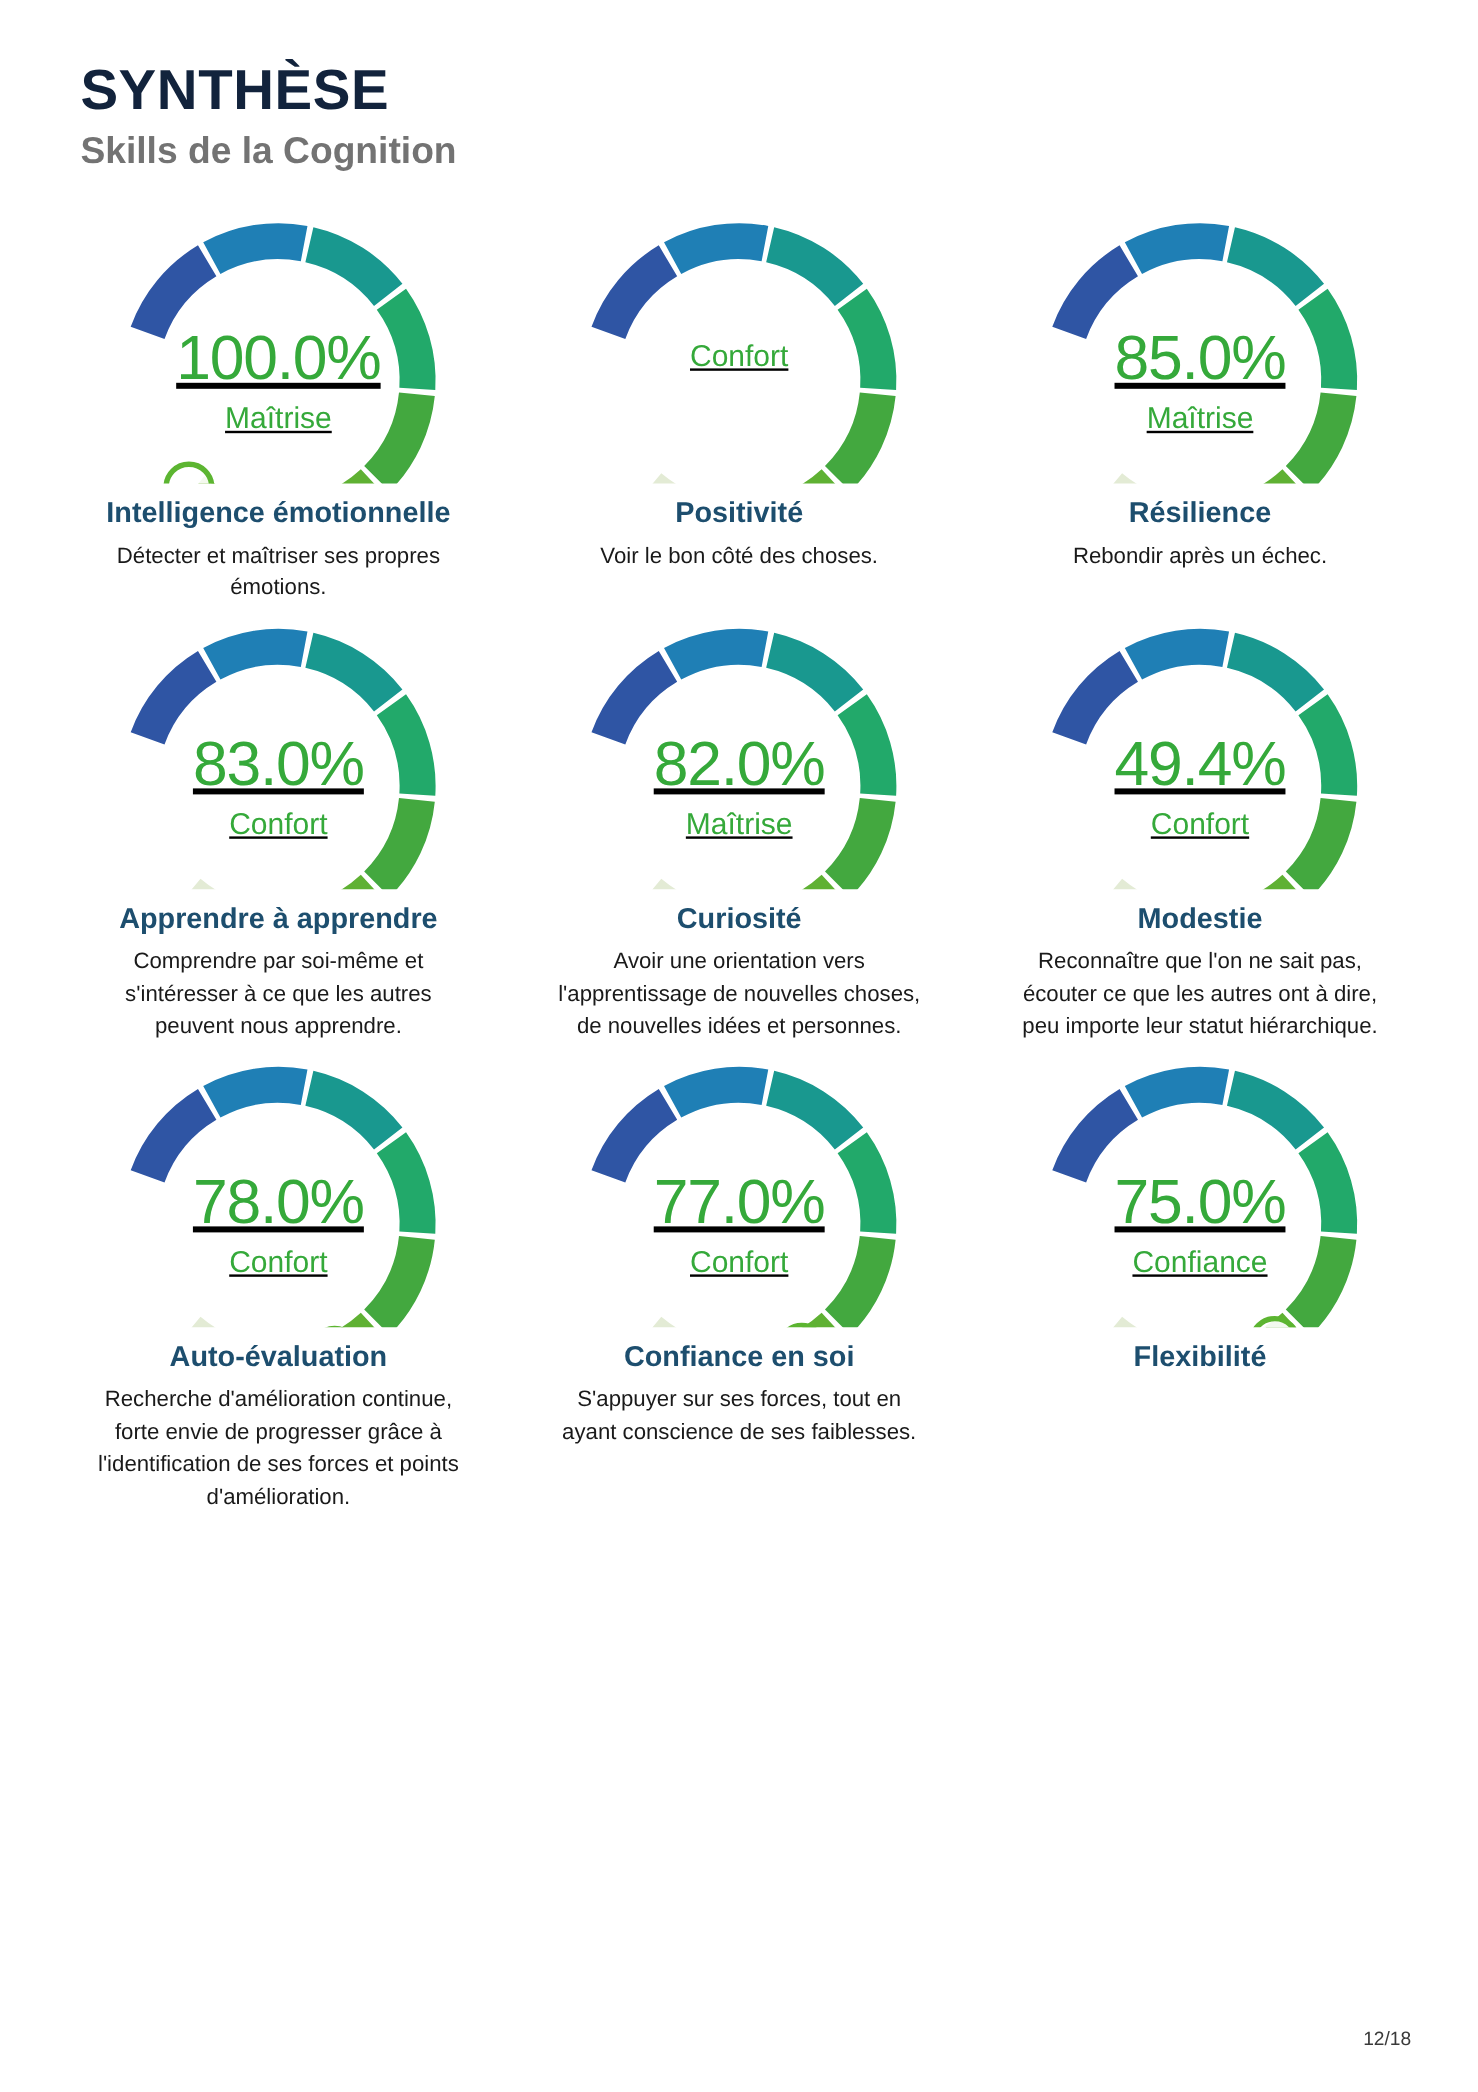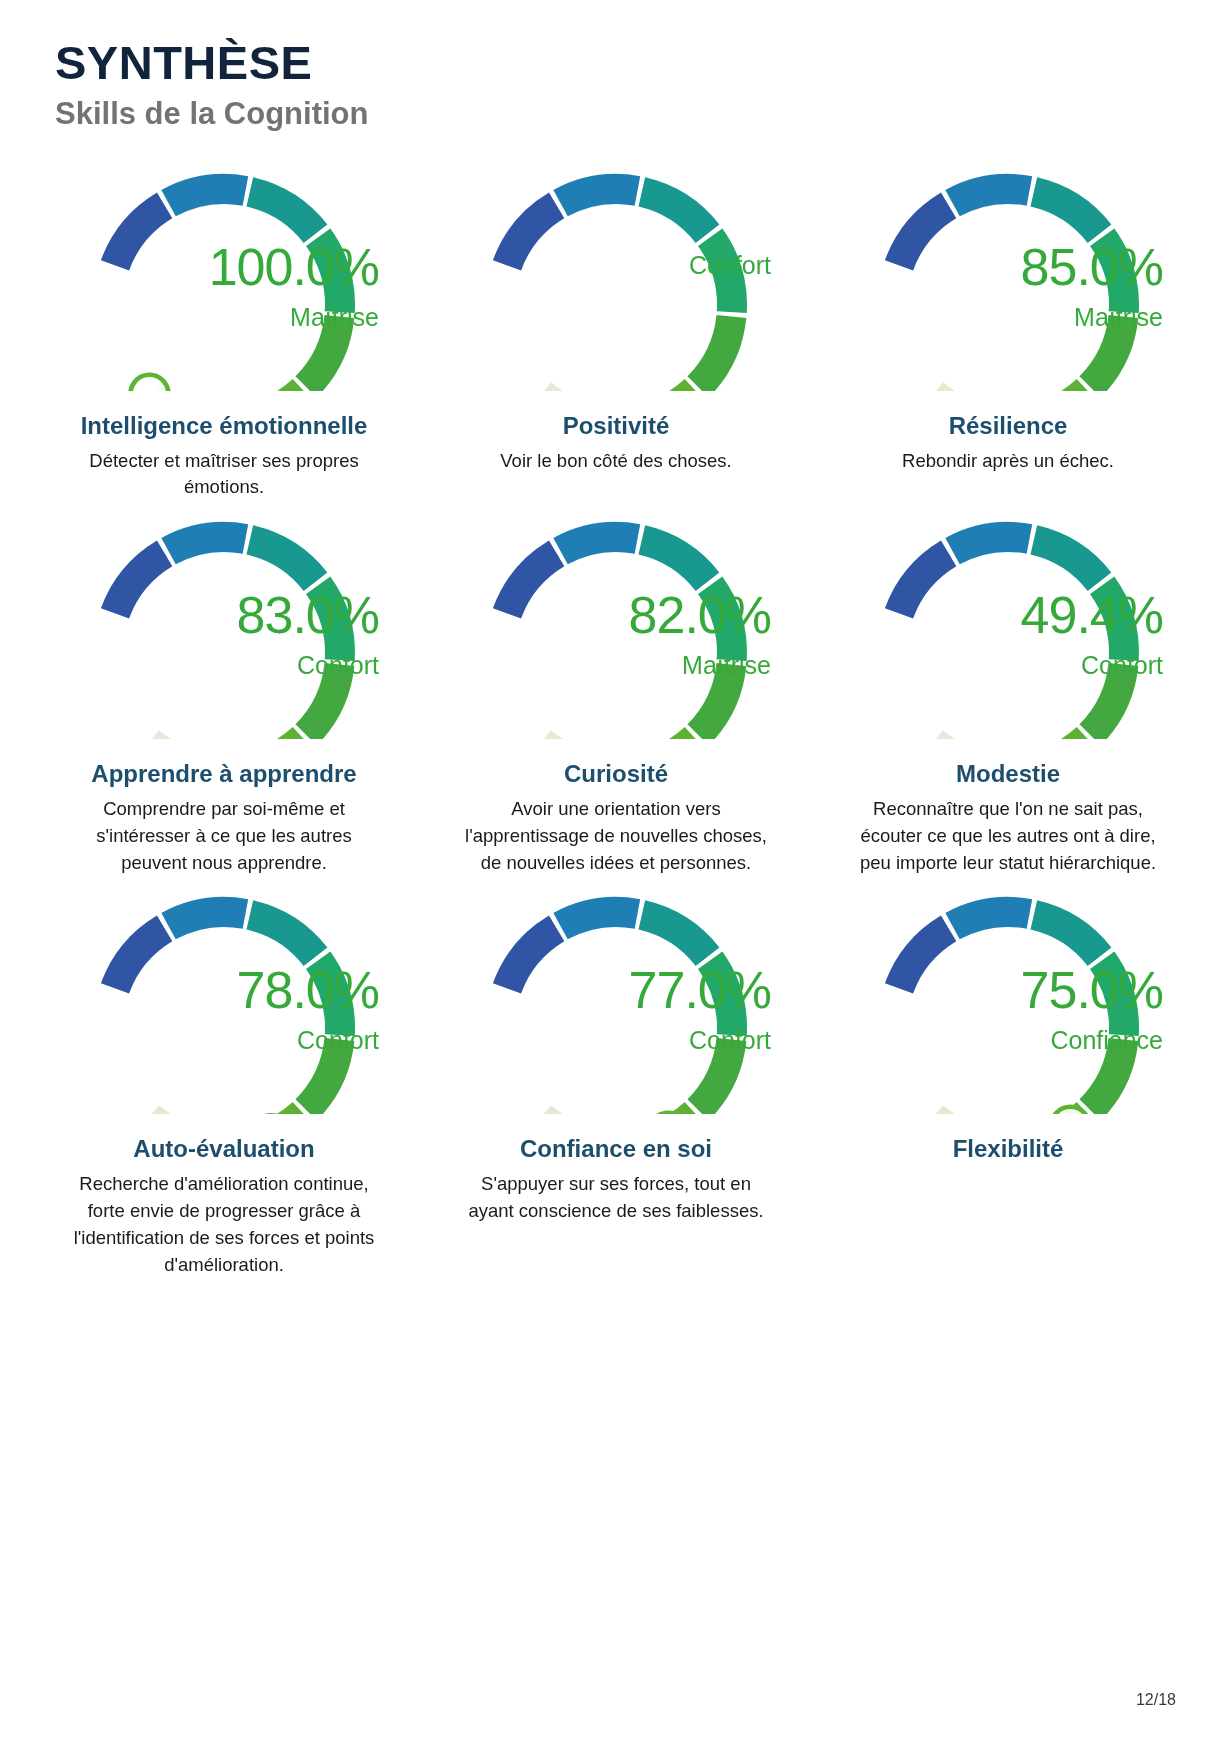--- a/index.html
+++ b/index.html
@@ -9,21 +9,21 @@
     height: 1743px;
     background: #ffffff;
     font-family: "Liberation Sans", sans-serif;
     position: relative;
     overflow: hidden;
   }
   .page {
     width: 1232px;
     height: 1743px;
     position: relative;
-    padding: 0;
+    padding: 12px;
   }
   .header {
     padding: 38px 0 0 55px;
   }
   .title {
     font-size: 47px;
     font-weight: bold;
     color: #12233c;
     letter-spacing: 0.5px;
     line-height: 1.08;
@@ -53,45 +53,46 @@
   }
   .gauge-wrap {
     position: relative;
     width: 310px;
     height: 238px;
   }
   .gauge-wrap svg { display:block; }
   .gauge-center {
     position: absolute;
     left: 0;
-    top: 88px;
+    top: 108px;
     width: 310px;
-    text-align: right;
+    text-align: center;
     pointer-events: none;
+    text-decoration: underline;
   }
   .gauge-value {
     font-size: 52px;
     color: #35a93a;
     line-height: 1;
     font-family: "Liberation Sans", sans-serif;
     letter-spacing: -1px;
   }
   .gauge-sub {
     font-size: 25px;
     color: #35a93a;
     margin-top: 12px;
     line-height: 1;
   }
   .cell-title {
     font-size: 24px;
     font-weight: bold;
     color: #1d4e6e;
     text-align: center;
     line-height: 1.28;
-    margin-top: 20px;
+    margin-top: 10px;
     max-width: 330px;
   }
   .cell-desc {
     font-size: 18.5px;
     color: #1a1a1a;
     text-align: center;
     line-height: 1.45;
     margin-top: 6px;
     max-width: 320px;
   }

